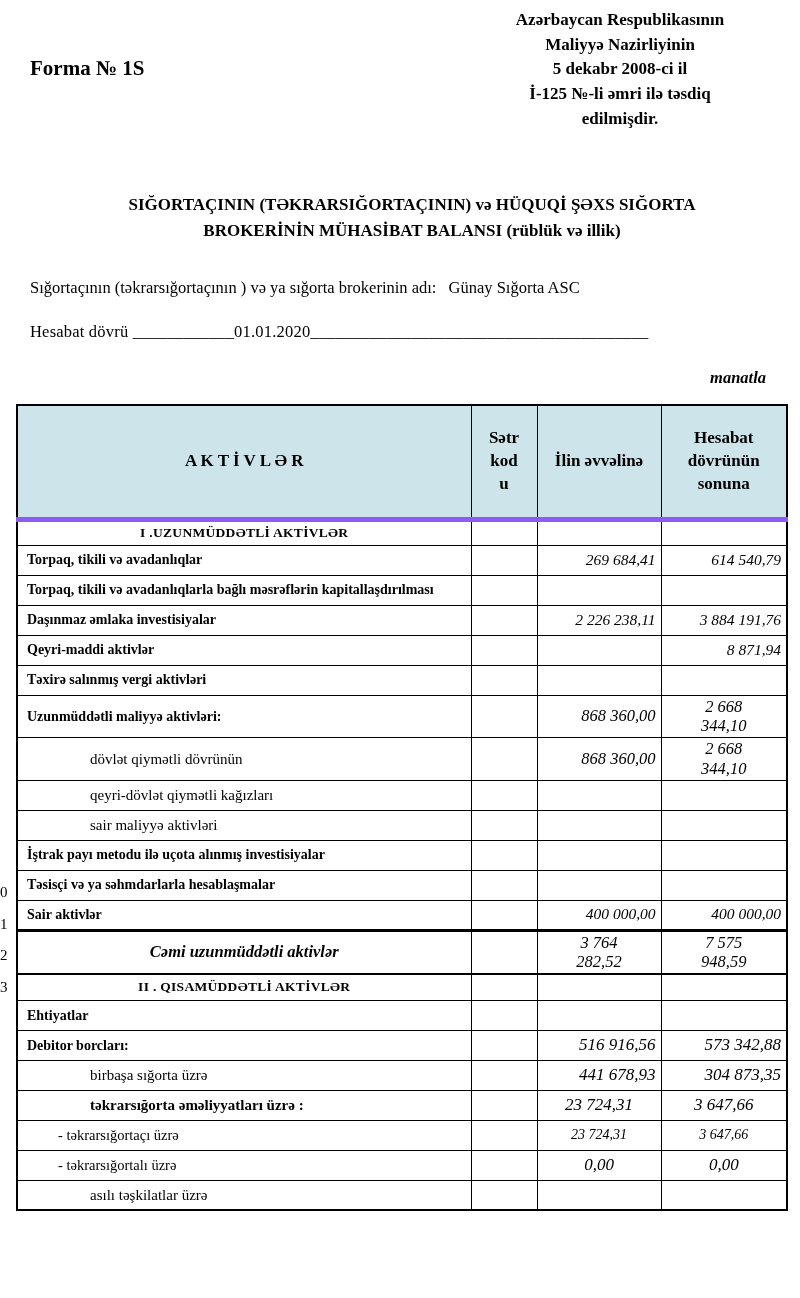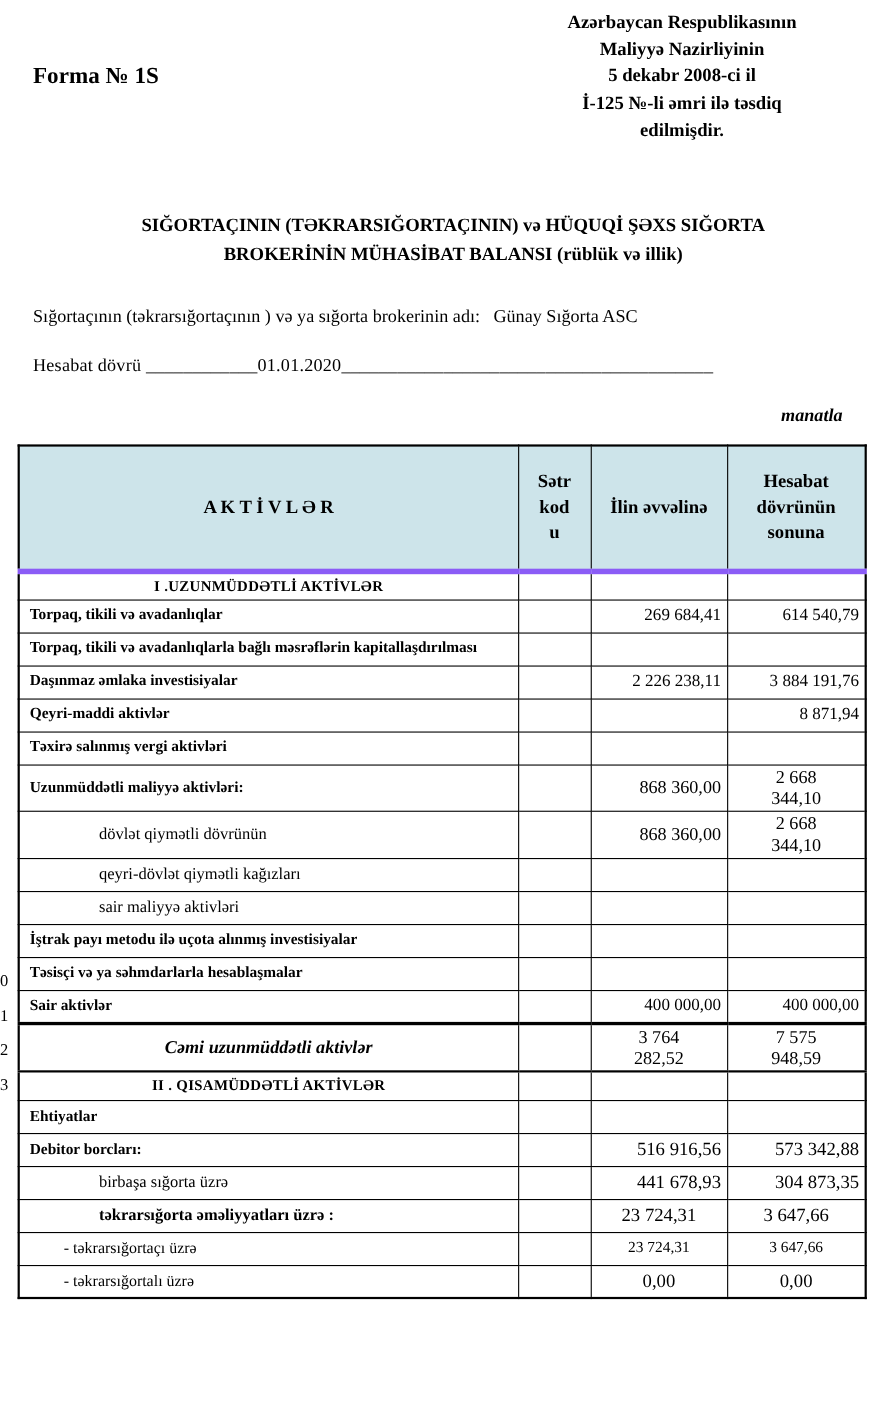--- a/index.html
+++ b/index.html
@@ -40,20 +40,21 @@
   tr.sub td.lbl { font-weight:normal; font-size:15px; padding-left:72px; }
   tr.sub2 td.lbl { font-weight:normal; font-size:14.5px; padding-left:40px; }
   tr.subbold td.lbl { font-weight:bold; font-size:15px; padding-left:72px; }
   tr.sec td { height:26px; }
   tr.sec td.lbl { font-weight:bold; font-size:13.5px; text-align:center; padding:2px; letter-spacing:0.3px; }
   tr.total td { border-top:3px solid #000; border-bottom:2px solid #000; }
   tr.total td.lbl { font-weight:bold; font-style:italic; font-size:16.5px; text-align:center; padding:2px; }
   td.val {
     text-align:right; padding:1px 5px; white-space:pre-line; line-height:1.2;
     font-weight:normal;
+    font-style:italic;
   }
   td.va-c { text-align:center; }
   td.vs-n  { font-size:15.5px; }
   td.vs-md { font-size:16.5px; }
   td.vs-lg { font-size:17px; }
   td.vs-sm { font-size:14px; }
 
   .fragment { position:absolute; left:0px; font-size:15px; line-height:1; }
 </style>
 </head>
@@ -227,20 +228,26 @@
           <td class="code"></td>
           <td class="val vs-sm va-c">23 724,31</td>
           <td class="val vs-sm va-c">3 647,66</td>
         </tr>
         <tr class="sub2">
           <td class="lbl">- təkrarsığortalı üzrə</td>
           <td class="code"></td>
           <td class="val vs-lg va-c">0,00</td>
           <td class="val vs-lg va-c">0,00</td>
         </tr>
+        <tr class="sub">
+          <td class="lbl">asılı təşkilatlar üzrə</td>
+          <td class="code"></td>
+          <td class="val vs-n"></td>
+          <td class="val vs-n"></td>
+        </tr>
       </tbody>
   </table>
 
   <div id="fragments">
       <span class="fragment" style="top: 885px;">0</span>
       <span class="fragment" style="top: 917px;">1</span>
       <span class="fragment" style="top: 948px;">2</span>
       <span class="fragment" style="top: 980px;">3</span>
     </div>
 

